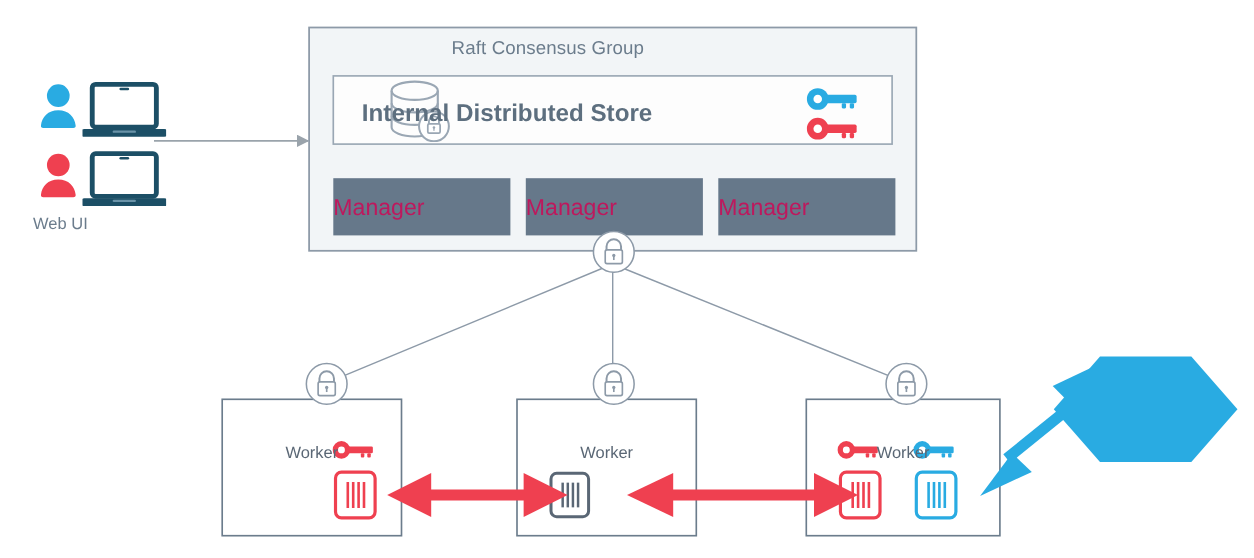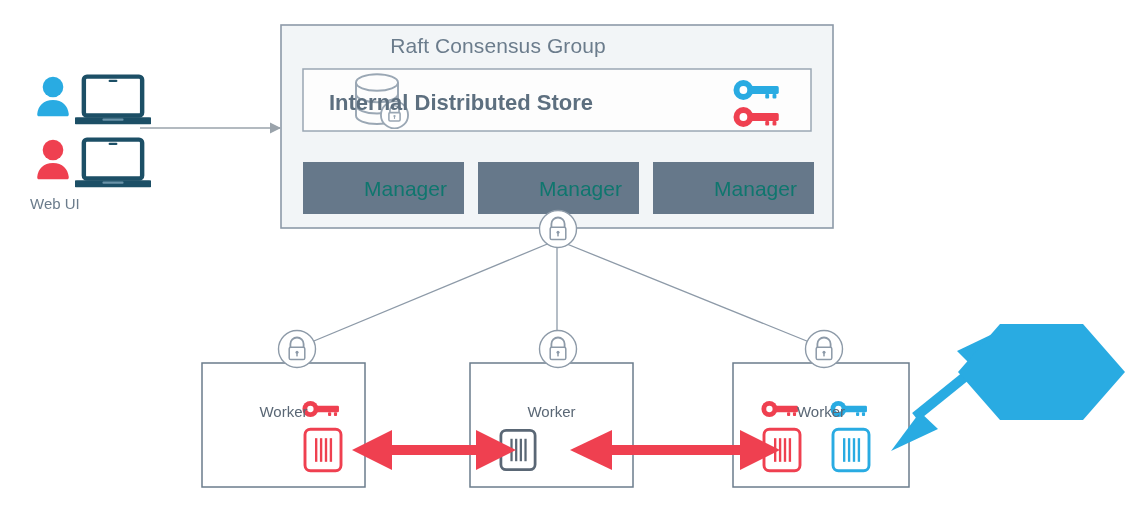--- a/index.html
+++ b/index.html
@@ -10,29 +10,29 @@
     overflow:hidden;
     position:relative;
   }
   #stage{position:absolute;left:0;top:0;width:1140px;height:507px;}
   #svgroot{position:absolute;left:0;top:0;width:1140px;height:507px;}
 
   .htmlLayer{position:absolute;left:0;top:0;width:1140px;height:507px;pointer-events:none;}
   .lbl{position:absolute;pointer-events:auto;white-space:nowrap;}
 
   .raft-title{
-    color:#6b7c8c;font-size:21px;letter-spacing:.1px;
+    color:#6b7c8c;font-size:17px;letter-spacing:.1px;
     left:0;top:34px;width:996px;text-align:center;
   }
   .store-title{
     color:#5d6f7f;font-size:22px;font-weight:bold;
     left:0;top:90px;width:922px;text-align:center;
   }
   .mgr-label{
-    color:#0f766e;font-size:21px;text-align:center;padding-left:22px;
+    color:#be185d;font-size:21px;text-align:left;
   }
   .worker-label{
     color:#5a6775;font-size:15px;text-align:center;margin-top:28px;
   }
   .webui-label{
     color:#6b7c8c;font-size:15px;left:30px;top:195px;width:120px;text-align:left;
   }
   .ext-label{
     color:#ffffff;font-size:14px;font-weight:bold;text-align:center;
     left:1000px;top:340px;width:120px;line-height:19px;

